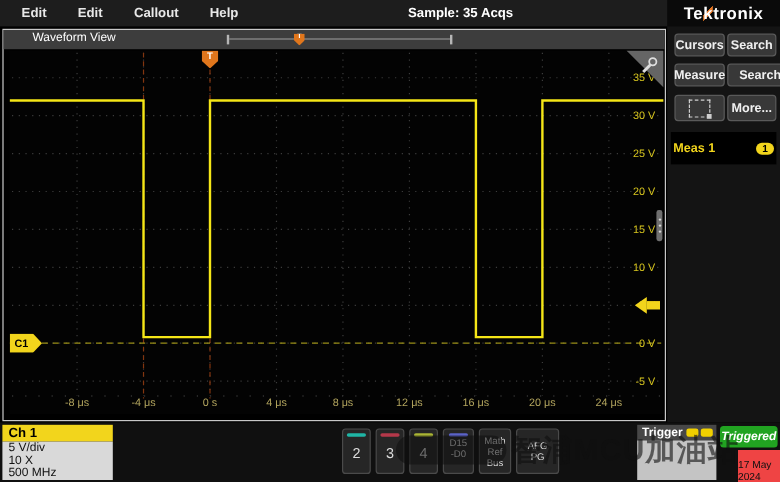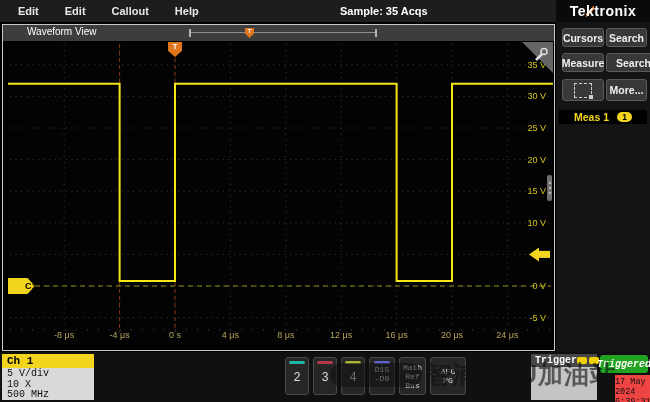--- a/index.html
+++ b/index.html
@@ -27,41 +27,41 @@
     clip-path:polygon(0 0,100% 0,100% 55%,50% 100%,0 55%);
     font-size:6px;color:#fff;text-align:center;line-height:7px;font-weight:bold;}
   .plot{position:absolute;left:5px;top:17px;width:545px;height:303px;background:#030303;}
   .plot svg{position:absolute;left:0;top:0;}
   svg text{font-family:"Liberation Sans",sans-serif;}
   .trig-flag{position:absolute;left:160px;top:0;width:14px;height:15px;background:#e0761c;
     clip-path:polygon(0 0,100% 0,100% 58%,50% 100%,0 58%);
     font-size:8px;font-weight:bold;color:#fff;text-align:center;line-height:10px;}
   .c1-marker{position:absolute;left:0;top:236px;width:27px;height:16px;background:#f2d51c;
     clip-path:polygon(0 0,72% 0,100% 50%,72% 100%,0 100%);
-    font-size:9px;font-weight:bold;color:#000;line-height:16px;padding-left:17px;box-sizing:border-box;}
+    font-size:9px;font-weight:bold;color:#000;line-height:16px;padding-left:4px;box-sizing:border-box;}
   .scroll-handle{position:absolute;left:544px;top:150px;width:5px;height:26px;background:#6f6f6f;
     border-radius:2px;display:flex;flex-direction:column;align-items:center;justify-content:center;gap:3px;}
   .scroll-handle i{width:2px;height:2px;background:#d6d6d6;border-radius:50%;}
   
   .sidebar{position:absolute;left:556px;top:22px;width:94px;height:330px;background:#141414;}
   .side-btn{position:absolute;background:#383838;border:1px solid #5a5a5a;border-radius:3px;
     color:#f0f0f0;font-size:10.5px;font-weight:bold;display:flex;align-items:center;justify-content:center;
     box-sizing:border-box;cursor:default;}
   .zoombox-icon{width:16px;height:13px;border:1px dashed #cfcfcf;position:relative;}
   .zoombox-icon::after{content:"";position:absolute;right:-2px;bottom:-2px;width:4px;height:4px;background:#cfcfcf;}
   .meas-panel{position:absolute;left:3px;top:88px;width:88px;}
-  .meas-header{height:14px;background:#000;display:flex;align-items:center;justify-content:space-between;
-    padding:0 15px;}
+  .meas-header{height:27px;background:#000;display:flex;align-items:center;justify-content:space-between;
+    padding:0 2px;}
   .meas-title{font-size:10.5px;font-weight:bold;color:#f2d51c;}
   .meas-badge{background:#f2d51c;color:#000;font-size:8.5px;font-weight:bold;border-radius:6px;
     padding:0 5px;line-height:10px;}
   .meas-body{background:#e2e2e2;padding:2px 4px 3px 4px;}
   .meas-line{font-size:10px;color:#111;line-height:12px;}
   
-  .bottombar{position:absolute;left:0;top:352px;width:650px;height:50px;background:#101010;font-family:Liberation Mono, monospace;}
+  .bottombar{position:absolute;left:0;top:352px;width:650px;height:50px;background:#101010;}
   .ch1-panel{position:absolute;left:2px;top:2px;width:92px;height:46px;}
   .ch1-header{height:14px;background:#f2d51c;color:#000;font-size:11px;font-weight:bold;
     line-height:14px;padding-left:5px;}
   .ch1-body{height:32px;background:#d9d9d9;padding:1px 0 0 5px;box-sizing:border-box;}
   .ch1-line{font-size:10px;color:#111;line-height:10.5px;}
   .chan-btn{position:absolute;top:5px;height:38px;background:#262626;border:1px solid #4a4a4a;
     border-radius:3px;box-sizing:border-box;text-align:center;cursor:default;}
   .chan-color{width:16px;height:3px;border-radius:2px;margin:3px auto 0 auto;}
   .chan-num{font-size:12px;color:#ddd;margin-top:7px;}
   .chan-small{font-size:8px;color:#ddd;line-height:8.5px;margin-top:2px;white-space:pre-line;}

